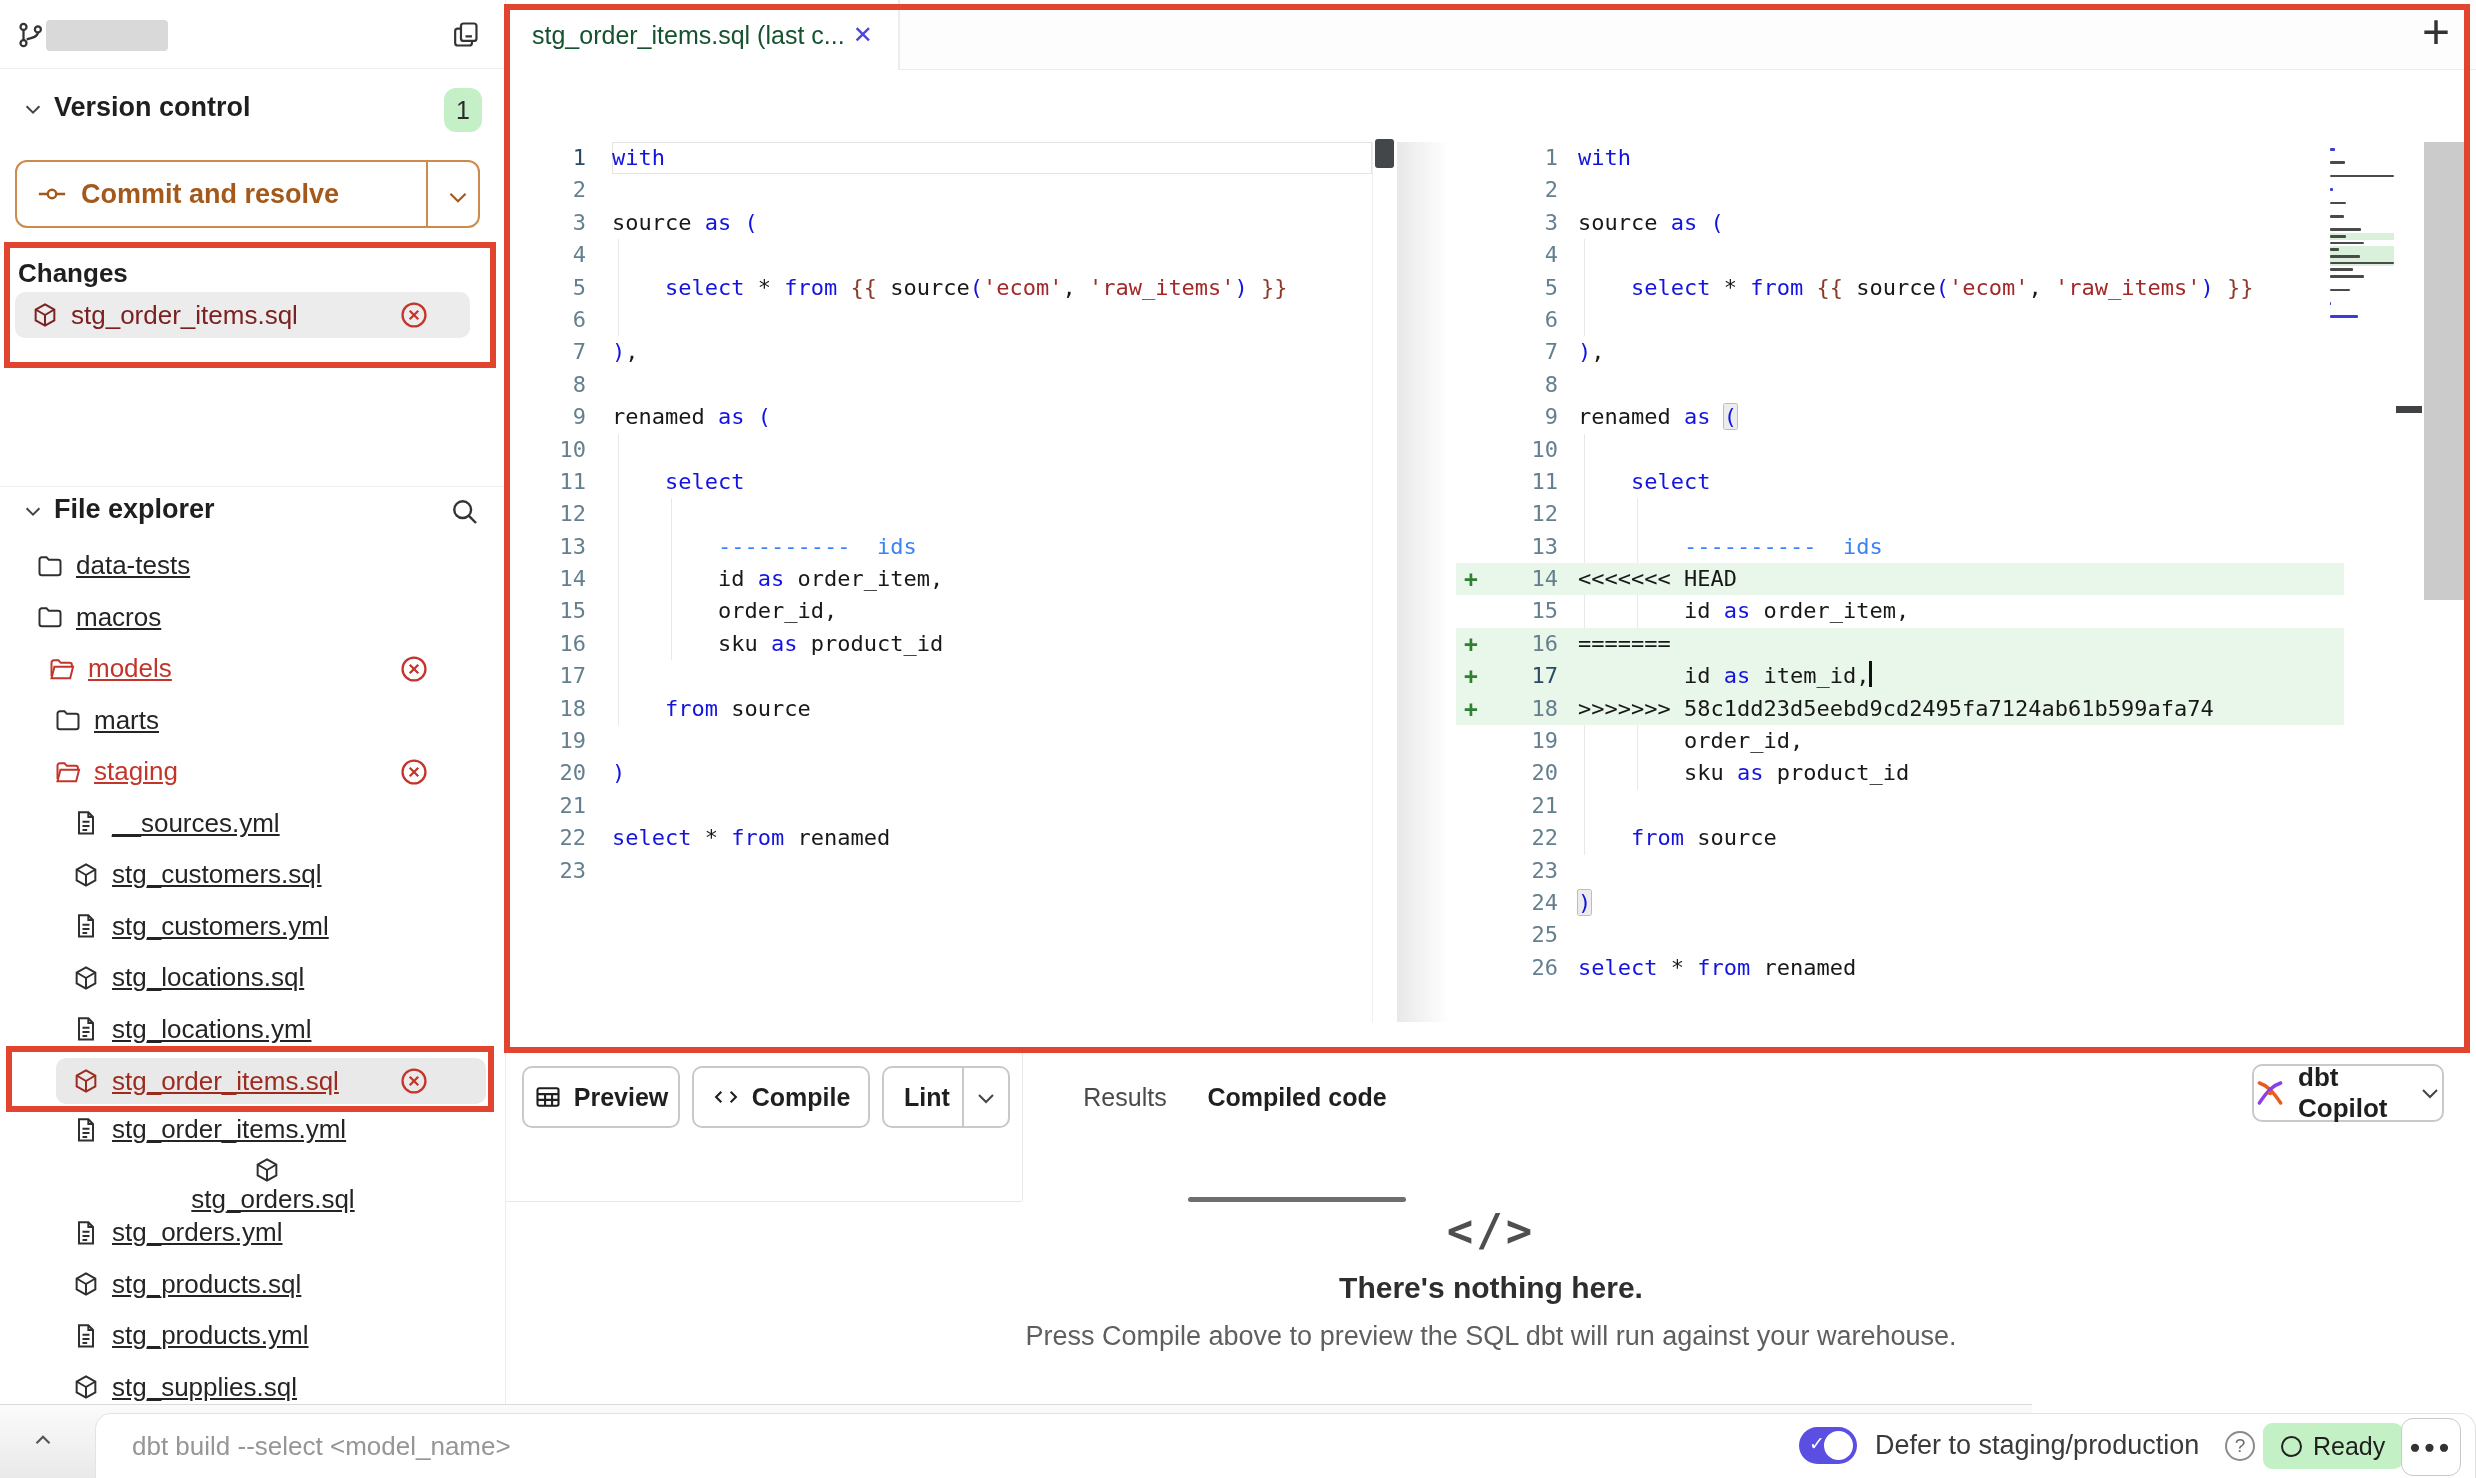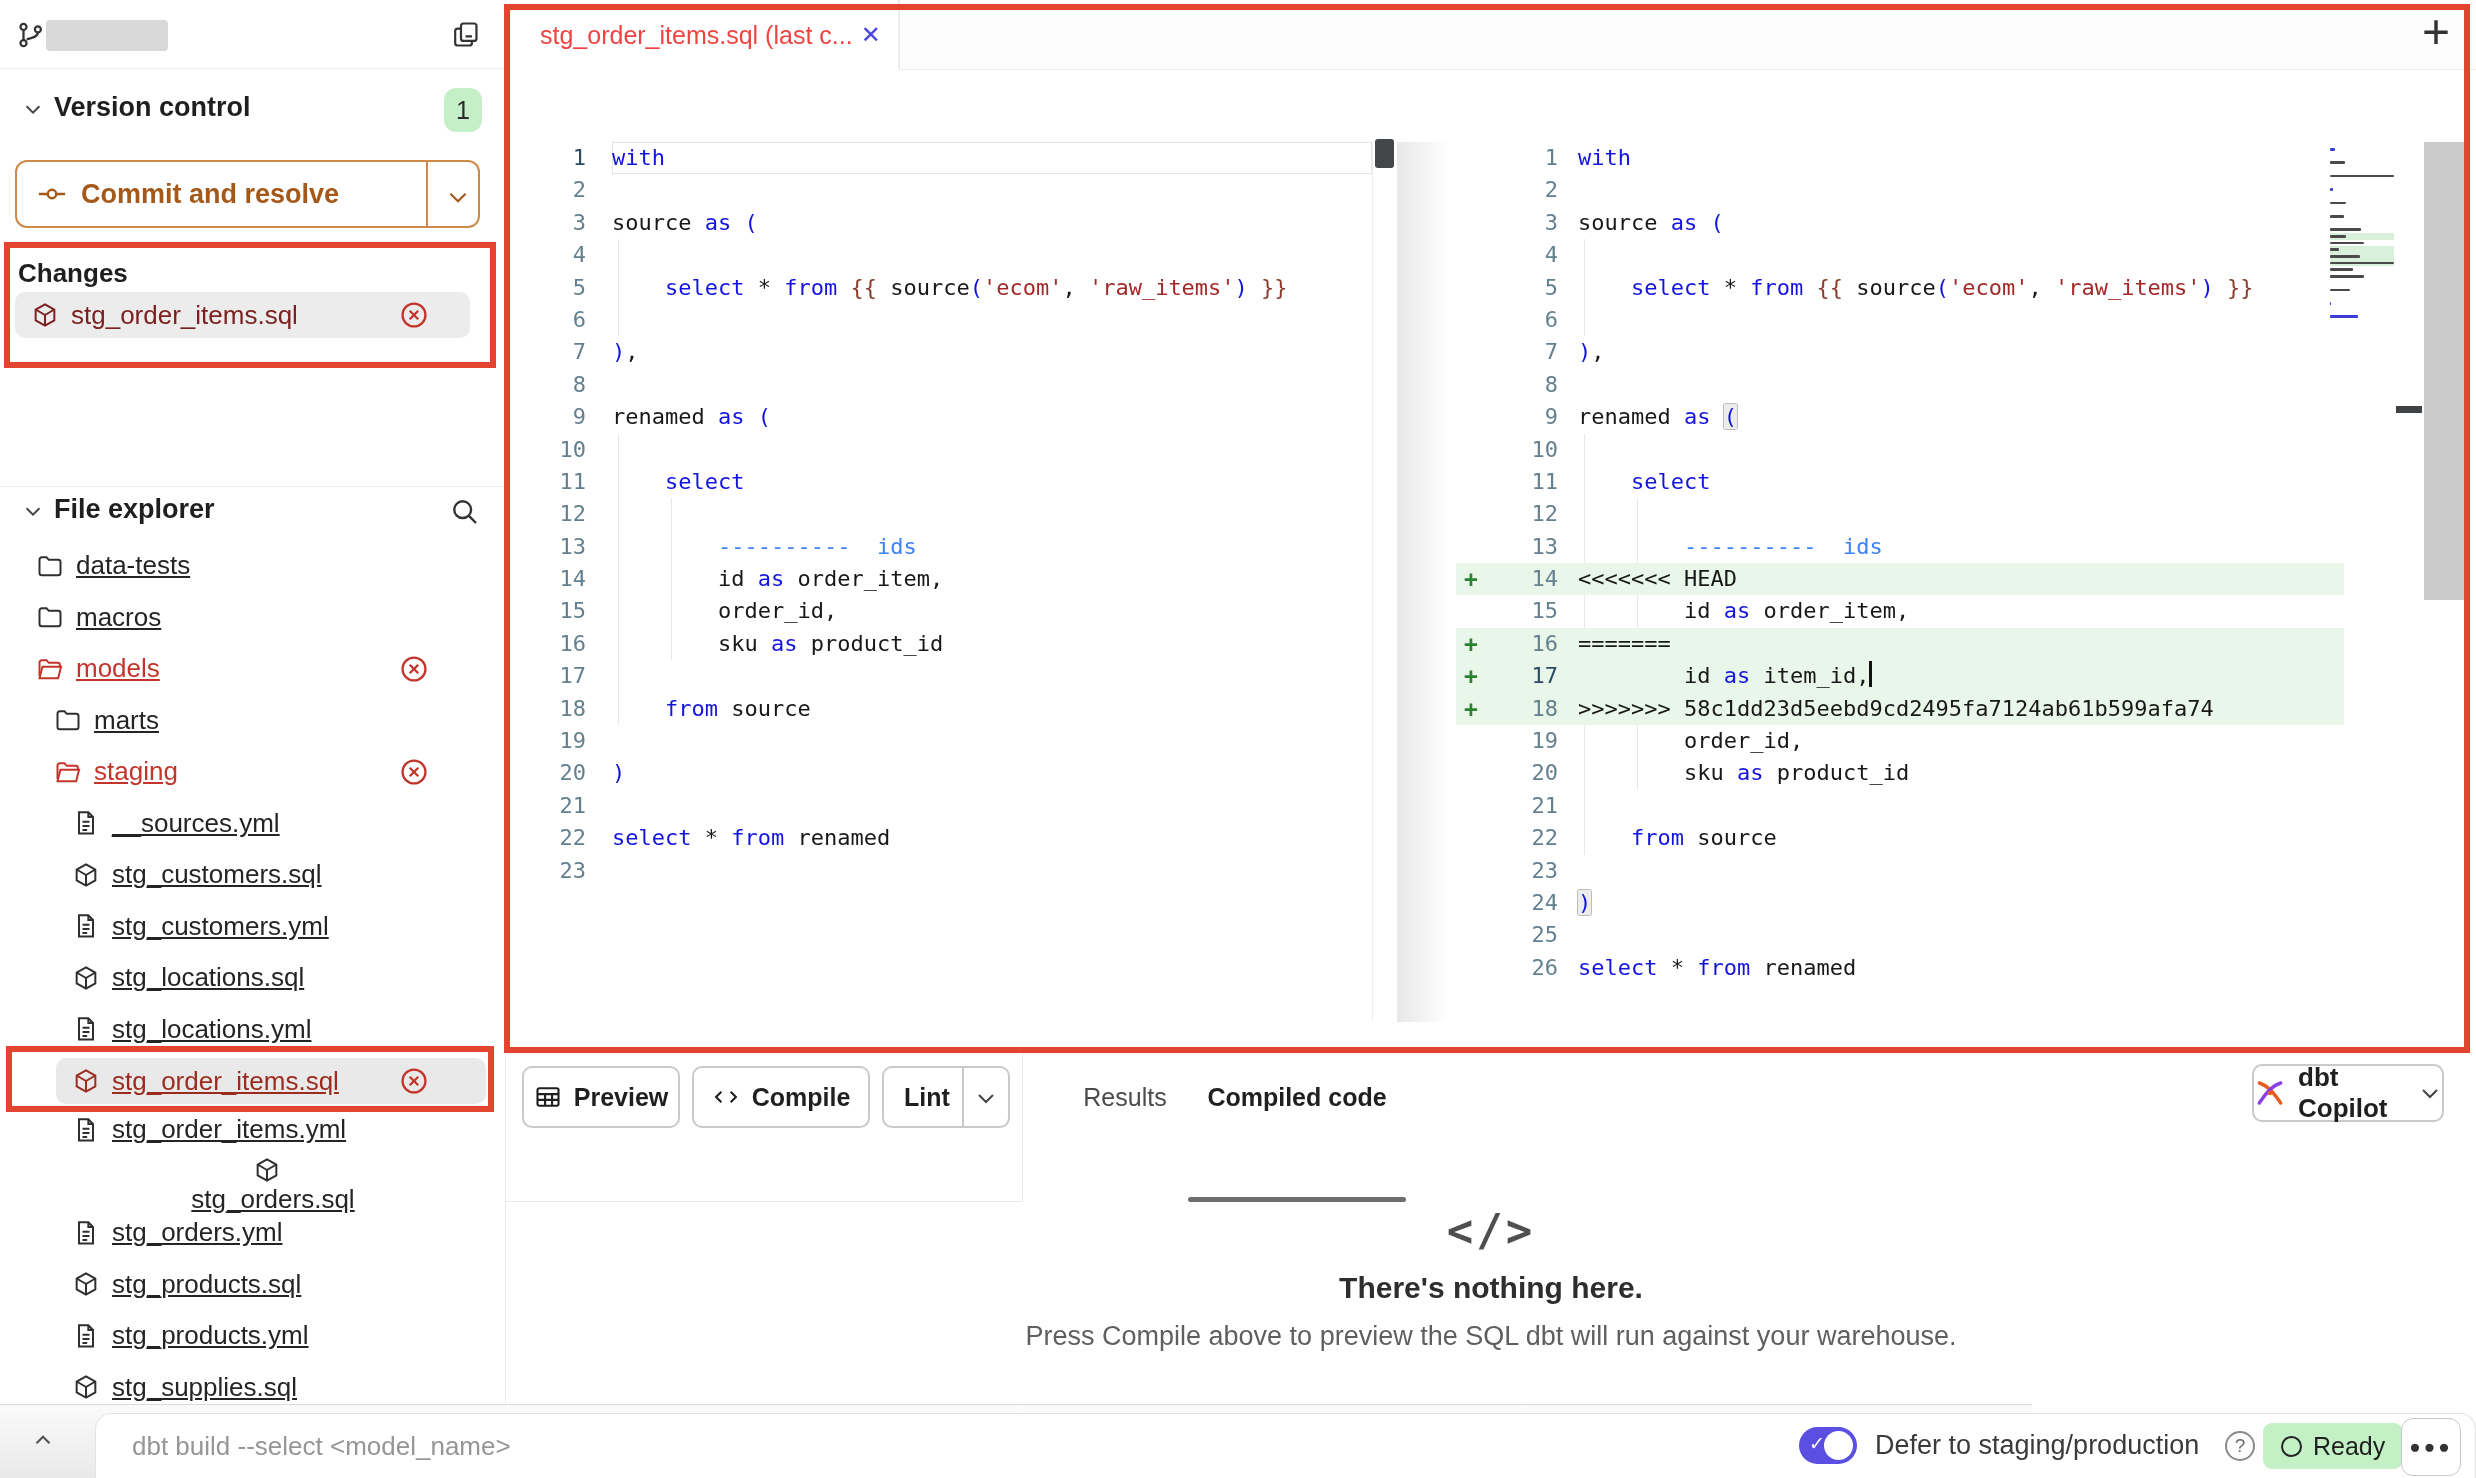--- a/index.html
+++ b/index.html
@@ -40,21 +40,21 @@
   .fe-row { position:relative; height:51.5px; display:flex; align-items:center; font-size:26px; color:#242424;text-decoration:underline; }
   .fe-row .ficon { display:inline-flex; margin-right:12px; color:#2f2f2f; }
   .fe-row.red, .fe-row.red .ficon { color:#c3352b; }
   .fe-row.sel { background:#e9e9e9; border-radius:10px; height:46px; margin-top:3px; }
   .fe-row.sel, .fe-row.sel .ficon { color:#9c2b1f; font-weight:500; }
 
   
   .editor-top { position:absolute; left:506px; top:0; width:1970px; height:1053px; background:#fff; }
   .tabbar { position:absolute; left:0; top:0; width:100%; height:70px; border-bottom:1px solid #ededed; background:#fdfdfd; }
   .tab-active { position:absolute; left:0; top:0; width:394px; height:70px; background:#fff; border-right:2px solid #ededed; display:flex; align-items:center; }
-  .tab-active .tlabel { margin-left:34px; font-size:25px; color:#ef4444; white-space:nowrap; overflow:hidden; max-width:320px; }
+  .tab-active .tlabel { margin-left:26px; font-size:25px; color:#14532d; white-space:nowrap; overflow:hidden; max-width:320px; }
   .tab-close { margin-left:8px; font-size:24px; color:#4b45e1; cursor:pointer; }
   .newtab { position:absolute; right:26px; top:4px; font-size:48px; font-weight:200; color:#333; }
 
   .crumb-row { position:absolute; left:0; top:70px; width:100%; height:72px; border-bottom:1px solid #ededed; background:#fff; }
   .crumb { position:absolute; left:24px; top:20px; font-size:24px; color:#4c4c4c; }
   .compass-btn { position:absolute; left:434px; top:12px; width:48px; height:48px; background:#f6f6f6; border-radius:10px;
     display:flex; align-items:center; justify-content:center; color:#333; }
   .save-btn { position:absolute; right:22px; top:7px; width:116px; height:58px; background:#f6f6f6; border:1px solid #e7e7e7; border-radius:10px;
     display:flex; align-items:center; justify-content:center; gap:10px; color:#b9b9b9; font-size:26px; font-weight:600; }
 
@@ -224,21 +224,21 @@
           <span>data-tests</span>
         </div>
         <div class="fe-row" style="padding-left: 36px;">
           <span class="ficon">
             <svg width="28" height="28" viewBox="0 0 24 24" fill="none" stroke="currentColor" stroke-width="1.7">
               <path d="M3 6.5a2 2 0 0 1 2-2h4l2 2.2h8a2 2 0 0 1 2 2V18a2 2 0 0 1-2 2H5a2 2 0 0 1-2-2z"></path>
             </svg>
           </span>
           <span>macros</span>
         </div>
-        <div class="fe-row red" style="padding-left: 36px;">
+        <div class="fe-row red" style="padding-left: 48px;">
           <span class="ficon">
             <svg width="28" height="28" viewBox="0 0 24 24" fill="none" stroke="currentColor" stroke-width="1.7">
               <path d="M3 18V6.5a2 2 0 0 1 2-2h4l2 2.2h7.5a2 2 0 0 1 2 2V10"></path>
               <path d="M5.5 10h16L19 20H3z"></path>
             </svg>
           </span>
           <span>models</span>
           <span class="remove-x" style="left: 398px; top: 10px;">
             <svg width="32" height="32" viewBox="0 0 24 24" fill="none" stroke="currentColor" stroke-width="1.7">
               <circle cx="12" cy="12" r="8.6"></circle>

